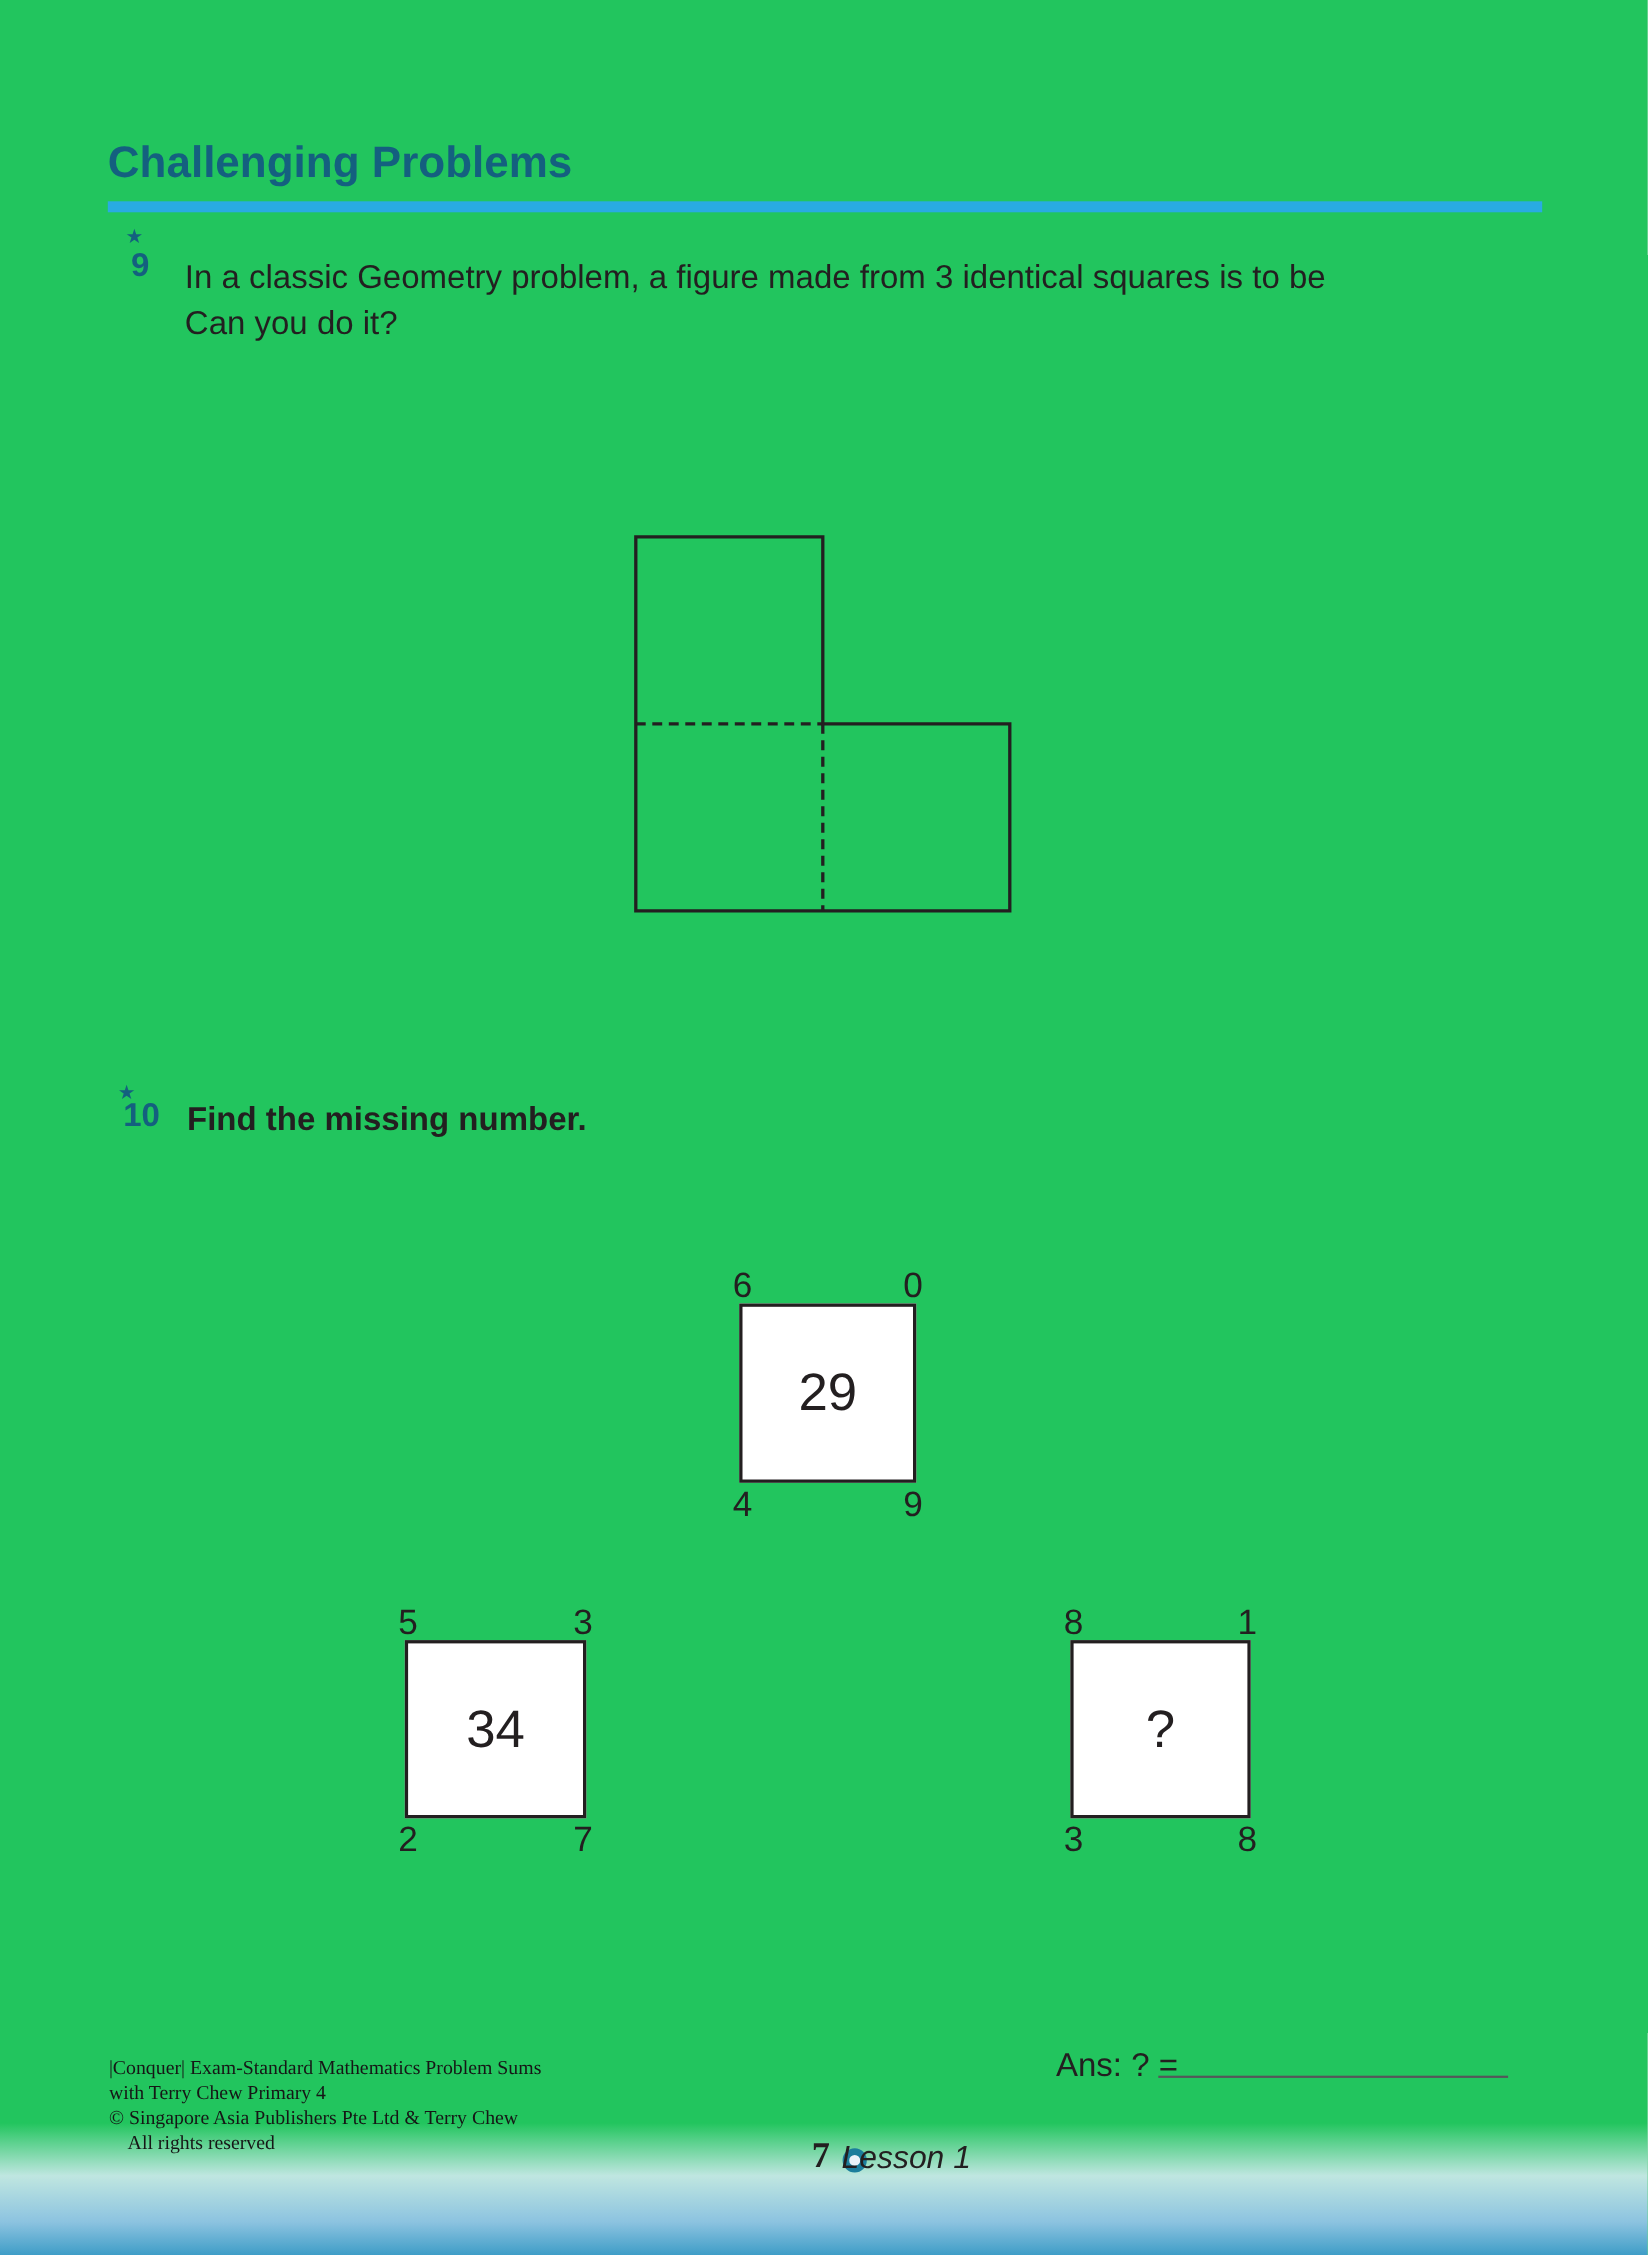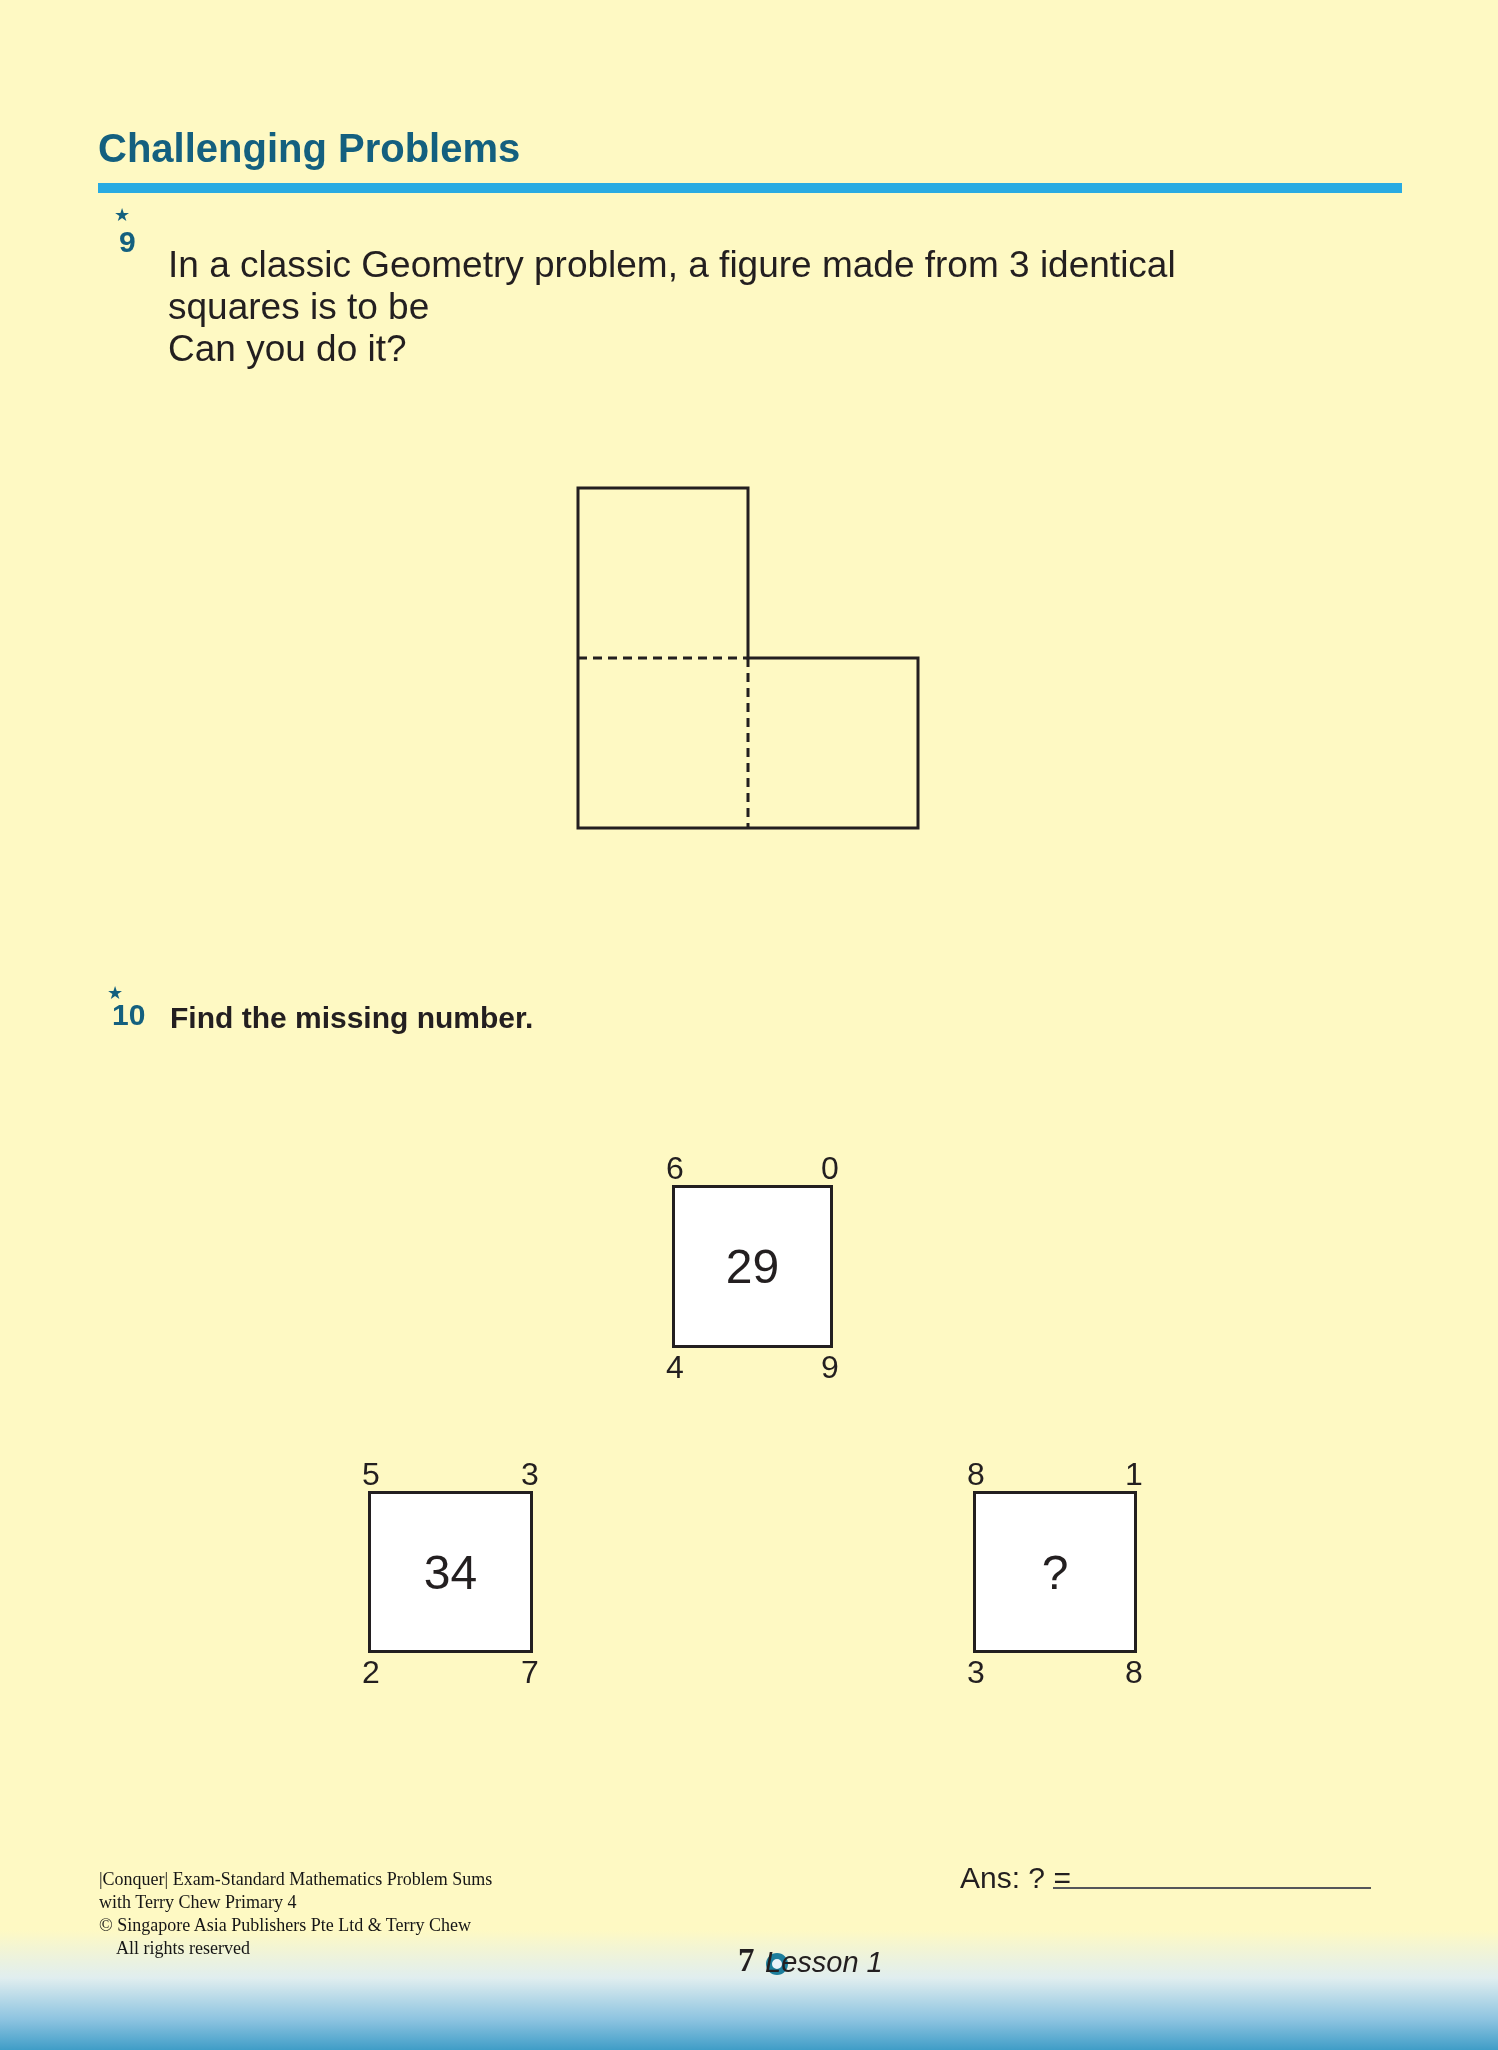--- a/index.html
+++ b/index.html
@@ -1,33 +1,33 @@
 <!DOCTYPE html>
 <html><head>
 <meta charset="utf-8">
 <style>
   html,body{margin:0;padding:0;background:#e8e8e8;}
   .page{
     position:relative;width:1498px;height:2050px;margin:0 auto;
-    background:#fef9c3;overflow:hidden;
+    background:#22c55e;overflow:hidden;
     font-family:"Liberation Sans", sans-serif;color:#231F20;
   }
   
   .title{
     position:absolute;left:98px;top:126px;
     font-size:40px;font-weight:bold;color:#14607F;letter-spacing:0px;
   }
   .rule{
     position:absolute;left:98px;top:183px;width:1304px;height:10px;background:#29ABE2;
   }
   
   .qstar{position:absolute;color:#14607F;font-size:18px;line-height:1;}
   .qnum{position:absolute;color:#14607F;font-size:30px;font-weight:bold;line-height:1;}
   
-  .q9-text{position:absolute;left:168px;top:244px;width:1110px;font-size:37px;line-height:42px;}
+  .q9-text{position:absolute;left:168px;top:232px;width:1110px;font-size:30px;line-height:42px;}
   .fig-l{position:absolute;left:575px;top:485px;}
   
   .q10-text{position:absolute;left:170px;top:1001px;font-size:30px;line-height:1.1;font-weight:bold;}
   .num-square{position:absolute;border:3px solid #231F20;background:#ffffff;}
   .sq-a{left:672px;top:1185px;width:155px;height:157px;}
   .sq-b{left:368px;top:1491px;width:159px;height:156px;}
   .sq-c{left:973px;top:1491px;width:158px;height:156px;}
   .corner{position:absolute;font-size:32px;line-height:1;width:44px;text-align:center;}
   .corner.tl{left:-22px;top:-36px;}
   .corner.tr{right:-22px;top:-36px;}

